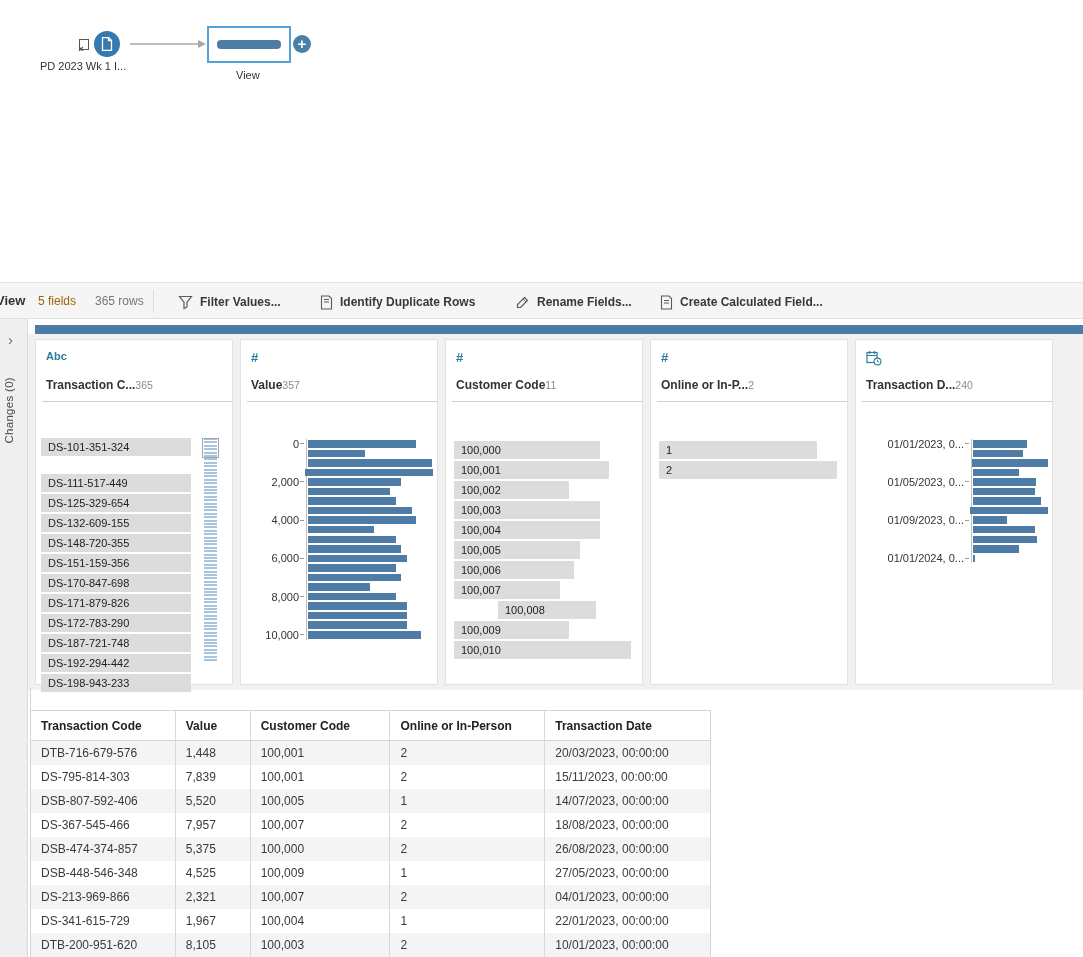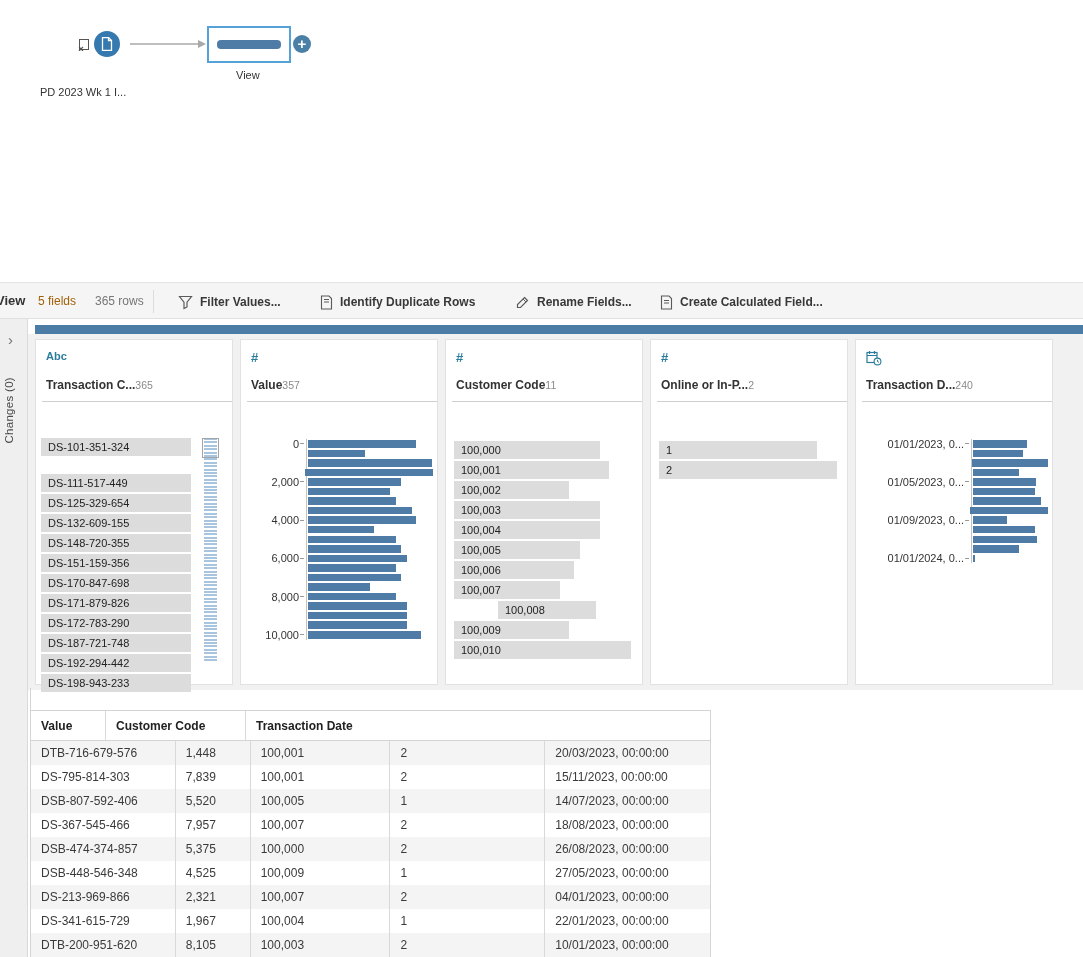--- a/index.html
+++ b/index.html
@@ -89,21 +89,21 @@
         </svg>
     </div>
     <svg id="connector" width="80" height="16" viewBox="0 0 80 16">
       <line x1="2" y1="8" x2="70" y2="8" stroke="#a9a9a9" stroke-width="1.4"></line>
       <path d="M70 4 L78 8 L70 12 Z" fill="#a9a9a9"></path>
     </svg>
     <div id="view-node">
       <div class="step-bar"></div>
     </div>
     <div id="plus-btn">+</div>
-    <div class="flow-label" style="left:40px;top:86px;">PD 2023 Wk 1 I...</div>
+    <div class="flow-label" style="left:40px;top:60px;">PD 2023 Wk 1 I...</div>
     <div class="flow-label" style="left:236px;top:69px;">View</div>
   </div>
 
   <div id="toolbar">
     <span id="tb-view">View</span>
     <span id="tb-fields">5 fields</span>
     <span id="tb-rows">365 rows</span>
     <span id="tb-sep"></span>
     <div id="tb-buttons">
         <div class="tb-btn" style="left: 178px;">
@@ -492,22 +492,24 @@
             <span class="tickmark"></span>
             <div class="hbar" style="margin-left: 3px; width: 2.4px;"></div>
           </div>
         </div>
       </div>
     </div>
 
   <div id="grid-pre-line"></div>
   <div id="grid">
       <div class="g-header">
+        <div class="g-cell" style="width: 145px;">Transaction Code</div>
         <div class="g-cell" style="width: 75px;">Value</div>
         <div class="g-cell" style="width: 140px;">Customer Code</div>
+        <div class="g-cell" style="width: 155px;">Online or In-Person</div>
         <div class="g-cell" style="width: 165px;">Transaction Date</div>
       </div>
       <div class="g-row alt">
         <div class="g-cell" style="width: 145px;">DTB-716-679-576</div>
         <div class="g-cell" style="width: 75px;">1,448</div>
         <div class="g-cell" style="width: 140px;">100,001</div>
         <div class="g-cell" style="width: 155px;">2</div>
         <div class="g-cell" style="width: 165px;">20/03/2023, 00:00:00</div>
       </div>
       <div class="g-row">

